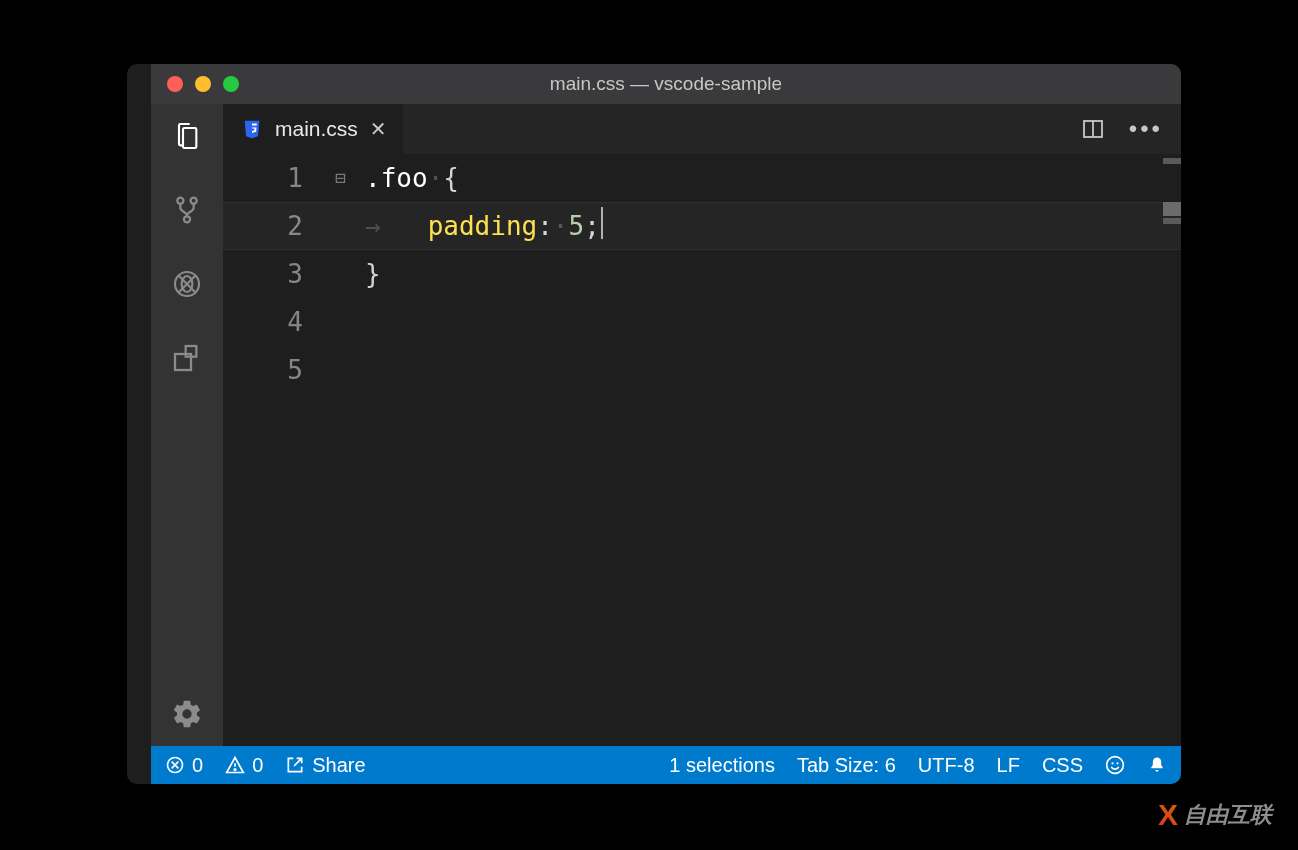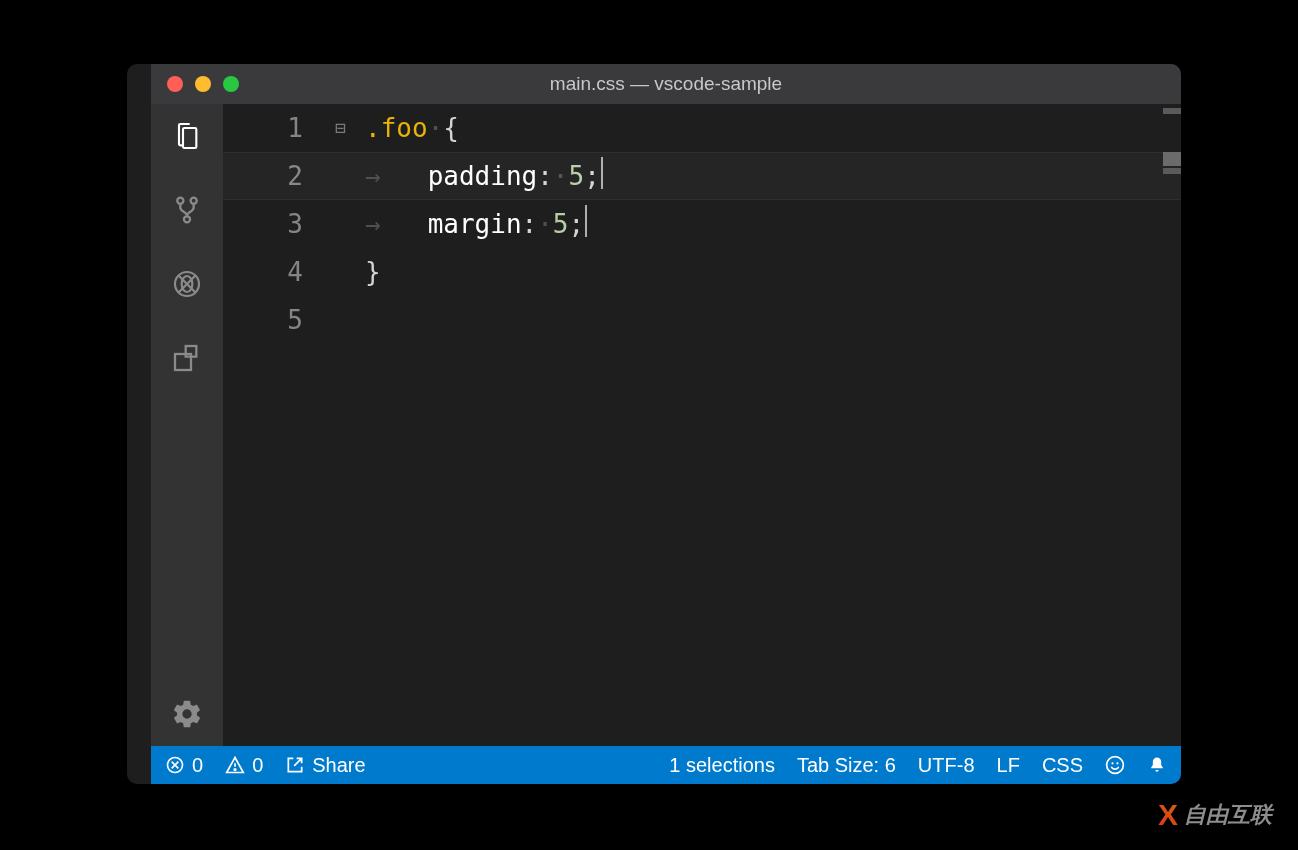--- a/index.html
+++ b/index.html
@@ -169,22 +169,22 @@
     font-size: 18px;
     top: 50%;
     transform: translateY(-50%);
     cursor: pointer;
   }
   .ws-tab {
     color: #505050;
     position: relative;
   }
   .ws-dot { color: #505050; }
-  .tok-sel  { color: #eab308; }
-  .tok-prop { color: #ffffff; }
+  .tok-sel  { color: #ffffff; }
+  .tok-prop { color: #fde047; }
   .tok-punct{ color: #d4d4d4; }
   .tok-num  { color: #b5cea8; }
   .cursor {
     display: inline-block;
     width: 2px;
     height: 32px;
     background: #aeafad;
     vertical-align: -4px;
     margin-left: 1px;
   }
@@ -289,33 +289,53 @@
       </div>
       <div class="spacer"></div>
       <div class="ab-icon" style="margin-bottom:14px">
         <svg viewBox="0 0 24 24" fill="currentColor">
             <path d="M19.4 13a7.8 7.8 0 0 0 .07-1 7.8 7.8 0 0 0-.07-1l2.1-1.6a.5.5 0 0 0 .12-.64l-2-3.46a.5.5 0 0 0-.6-.22l-2.5 1a7.6 7.6 0 0 0-1.7-1l-.38-2.6A.5.5 0 0 0 14 2h-4a.5.5 0 0 0-.49.42L9.13 5a7.6 7.6 0 0 0-1.7 1l-2.5-1a.5.5 0 0 0-.6.22l-2 3.46a.5.5 0 0 0 .12.64L4.55 11a7.8 7.8 0 0 0 0 2l-2.1 1.6a.5.5 0 0 0-.12.64l2 3.46a.5.5 0 0 0 .6.22l2.5-1a7.6 7.6 0 0 0 1.7 1l.38 2.6A.5.5 0 0 0 10 22h4a.5.5 0 0 0 .49-.42l.38-2.6a7.6 7.6 0 0 0 1.7-1l2.5 1a.5.5 0 0 0 .6-.22l2-3.46a.5.5 0 0 0-.12-.64ZM12 15.5A3.5 3.5 0 1 1 15.5 12 3.5 3.5 0 0 1 12 15.5Z"></path>
           </svg>
       </div>
     </div>
 
     <div class="editor-area">
+      <div class="tabbar">
+        <div class="tab">
+          <span class="file-icon">
+            <svg viewBox="0 0 24 24">
+                <path fill="#2965f1" d="M4 3h16l-1.5 17L12 22l-6.5-2z"></path>
+                <path fill="#fff" d="M12 6h5.3l-.2 2.2H12v2.2h4.9l-.4 4.6L12 16.4v-2.3l2.6-.7.2-2H12z"></path>
+              </svg>
+          </span>
+          <span>main.css</span>
+          <span class="close-icon">✕</span>
+        </div>
+        <div class="tab-actions">
+          <span class="act">
+            <svg viewBox="0 0 24 24" fill="none" stroke="currentColor" stroke-width="1.8">
+                <rect x="3" y="4" width="18" height="16"></rect>
+                <line x1="12" y1="4" x2="12" y2="20"></line>
+              </svg>
+          </span>
+          <span class="act dots">•••</span>
+        </div>
+      </div>
 
       <div class="editor">
         <div class="gutter">
           <div>1</div>
           <div>2</div>
           <div>3</div>
           <div>4</div>
           <div>5</div>
         </div>
         <div class="code">
           <div class="line"><span class="fold">⊟</span><span class="tok-sel">.foo</span><span class="ws-dot">·</span><span class="tok-punct">{</span></div>
           <div class="line hl"><span class="ws-tab">→   </span><span class="tok-prop">padding</span><span class="tok-punct">:</span><span class="ws-dot">·</span><span class="tok-num">5</span><span class="tok-punct">;</span><span class="cursor"></span></div>
-          <div class="line"><span class="ws-tab">→   </span><span class="tok-prop">margin</span><span class="tok-punct">:</span><span class="ws-dot">·</span><span class="tok-num">5</span><span class="tok-punct">;</span><span class="cursor"></span></div>
           <div class="line"><span class="tok-punct">}</span></div>
 
           <div class="ov-scroll">
             <div class="ov-mark" style="top:4px"></div>
             <div class="ov-mark" style="top:48px;height:14px;background:#6b6b6b"></div>
             <div class="ov-mark" style="top:64px"></div>
           </div>
         </div>
       </div>
     </div>

